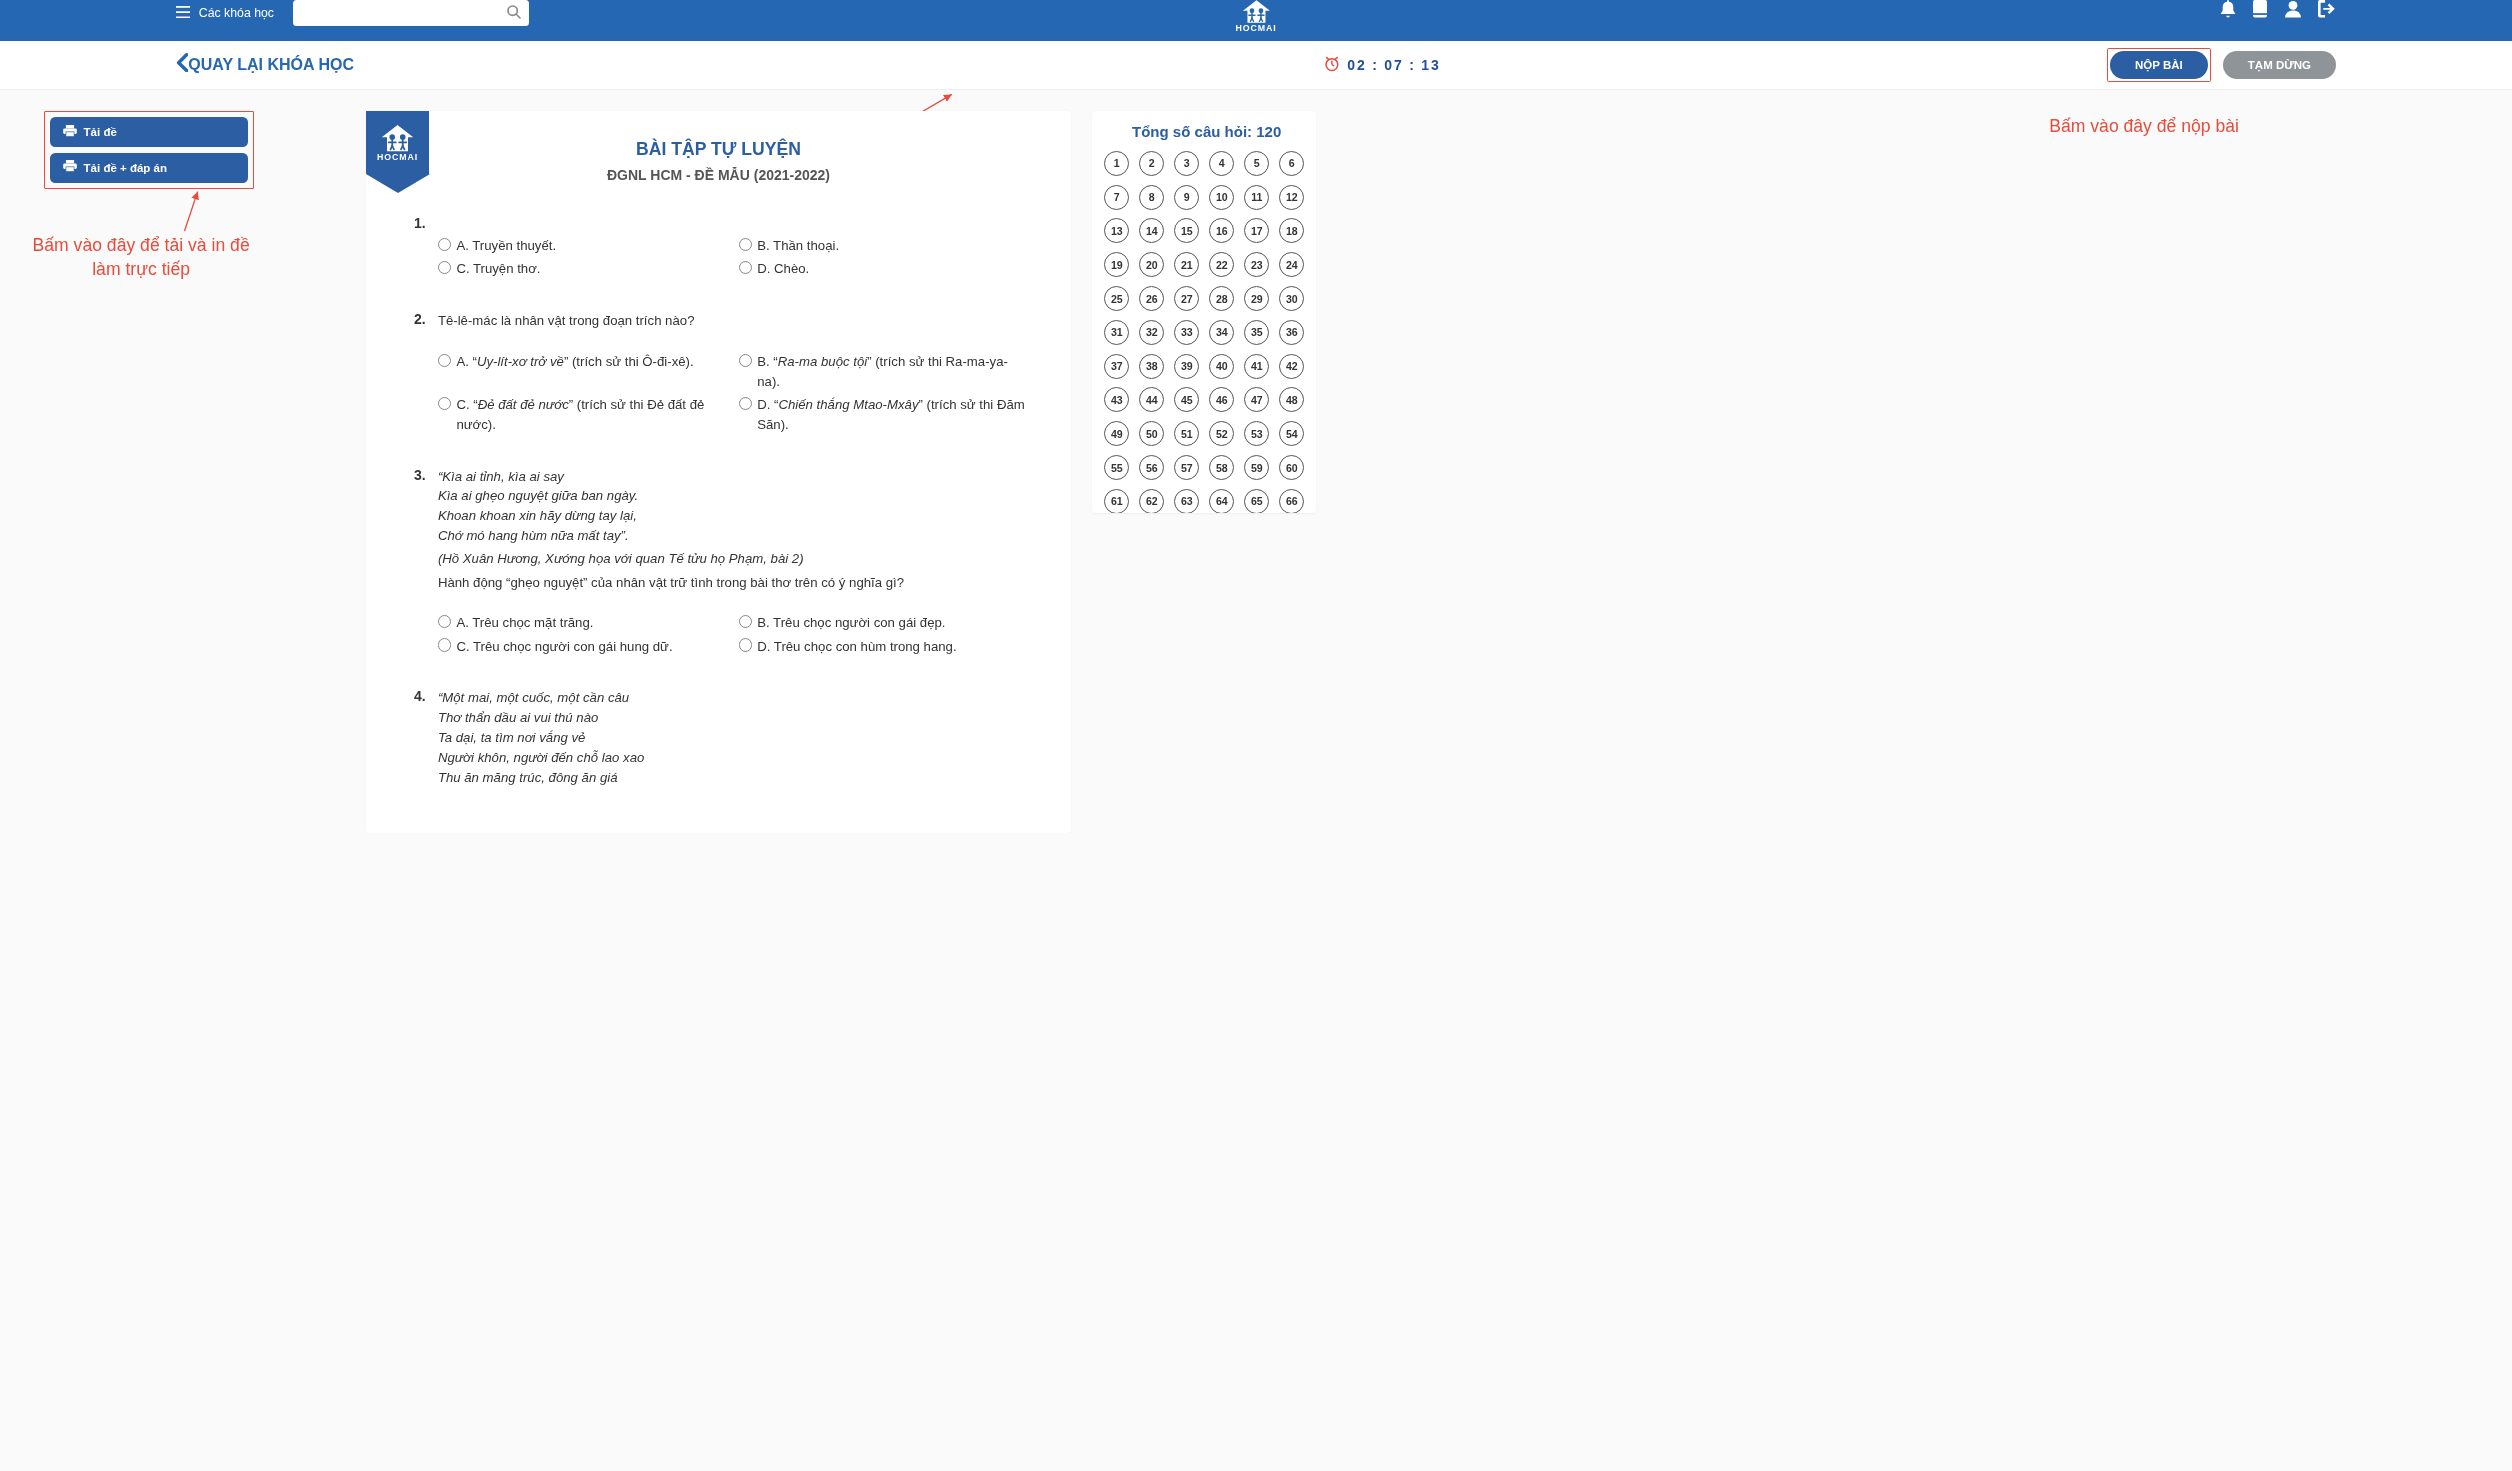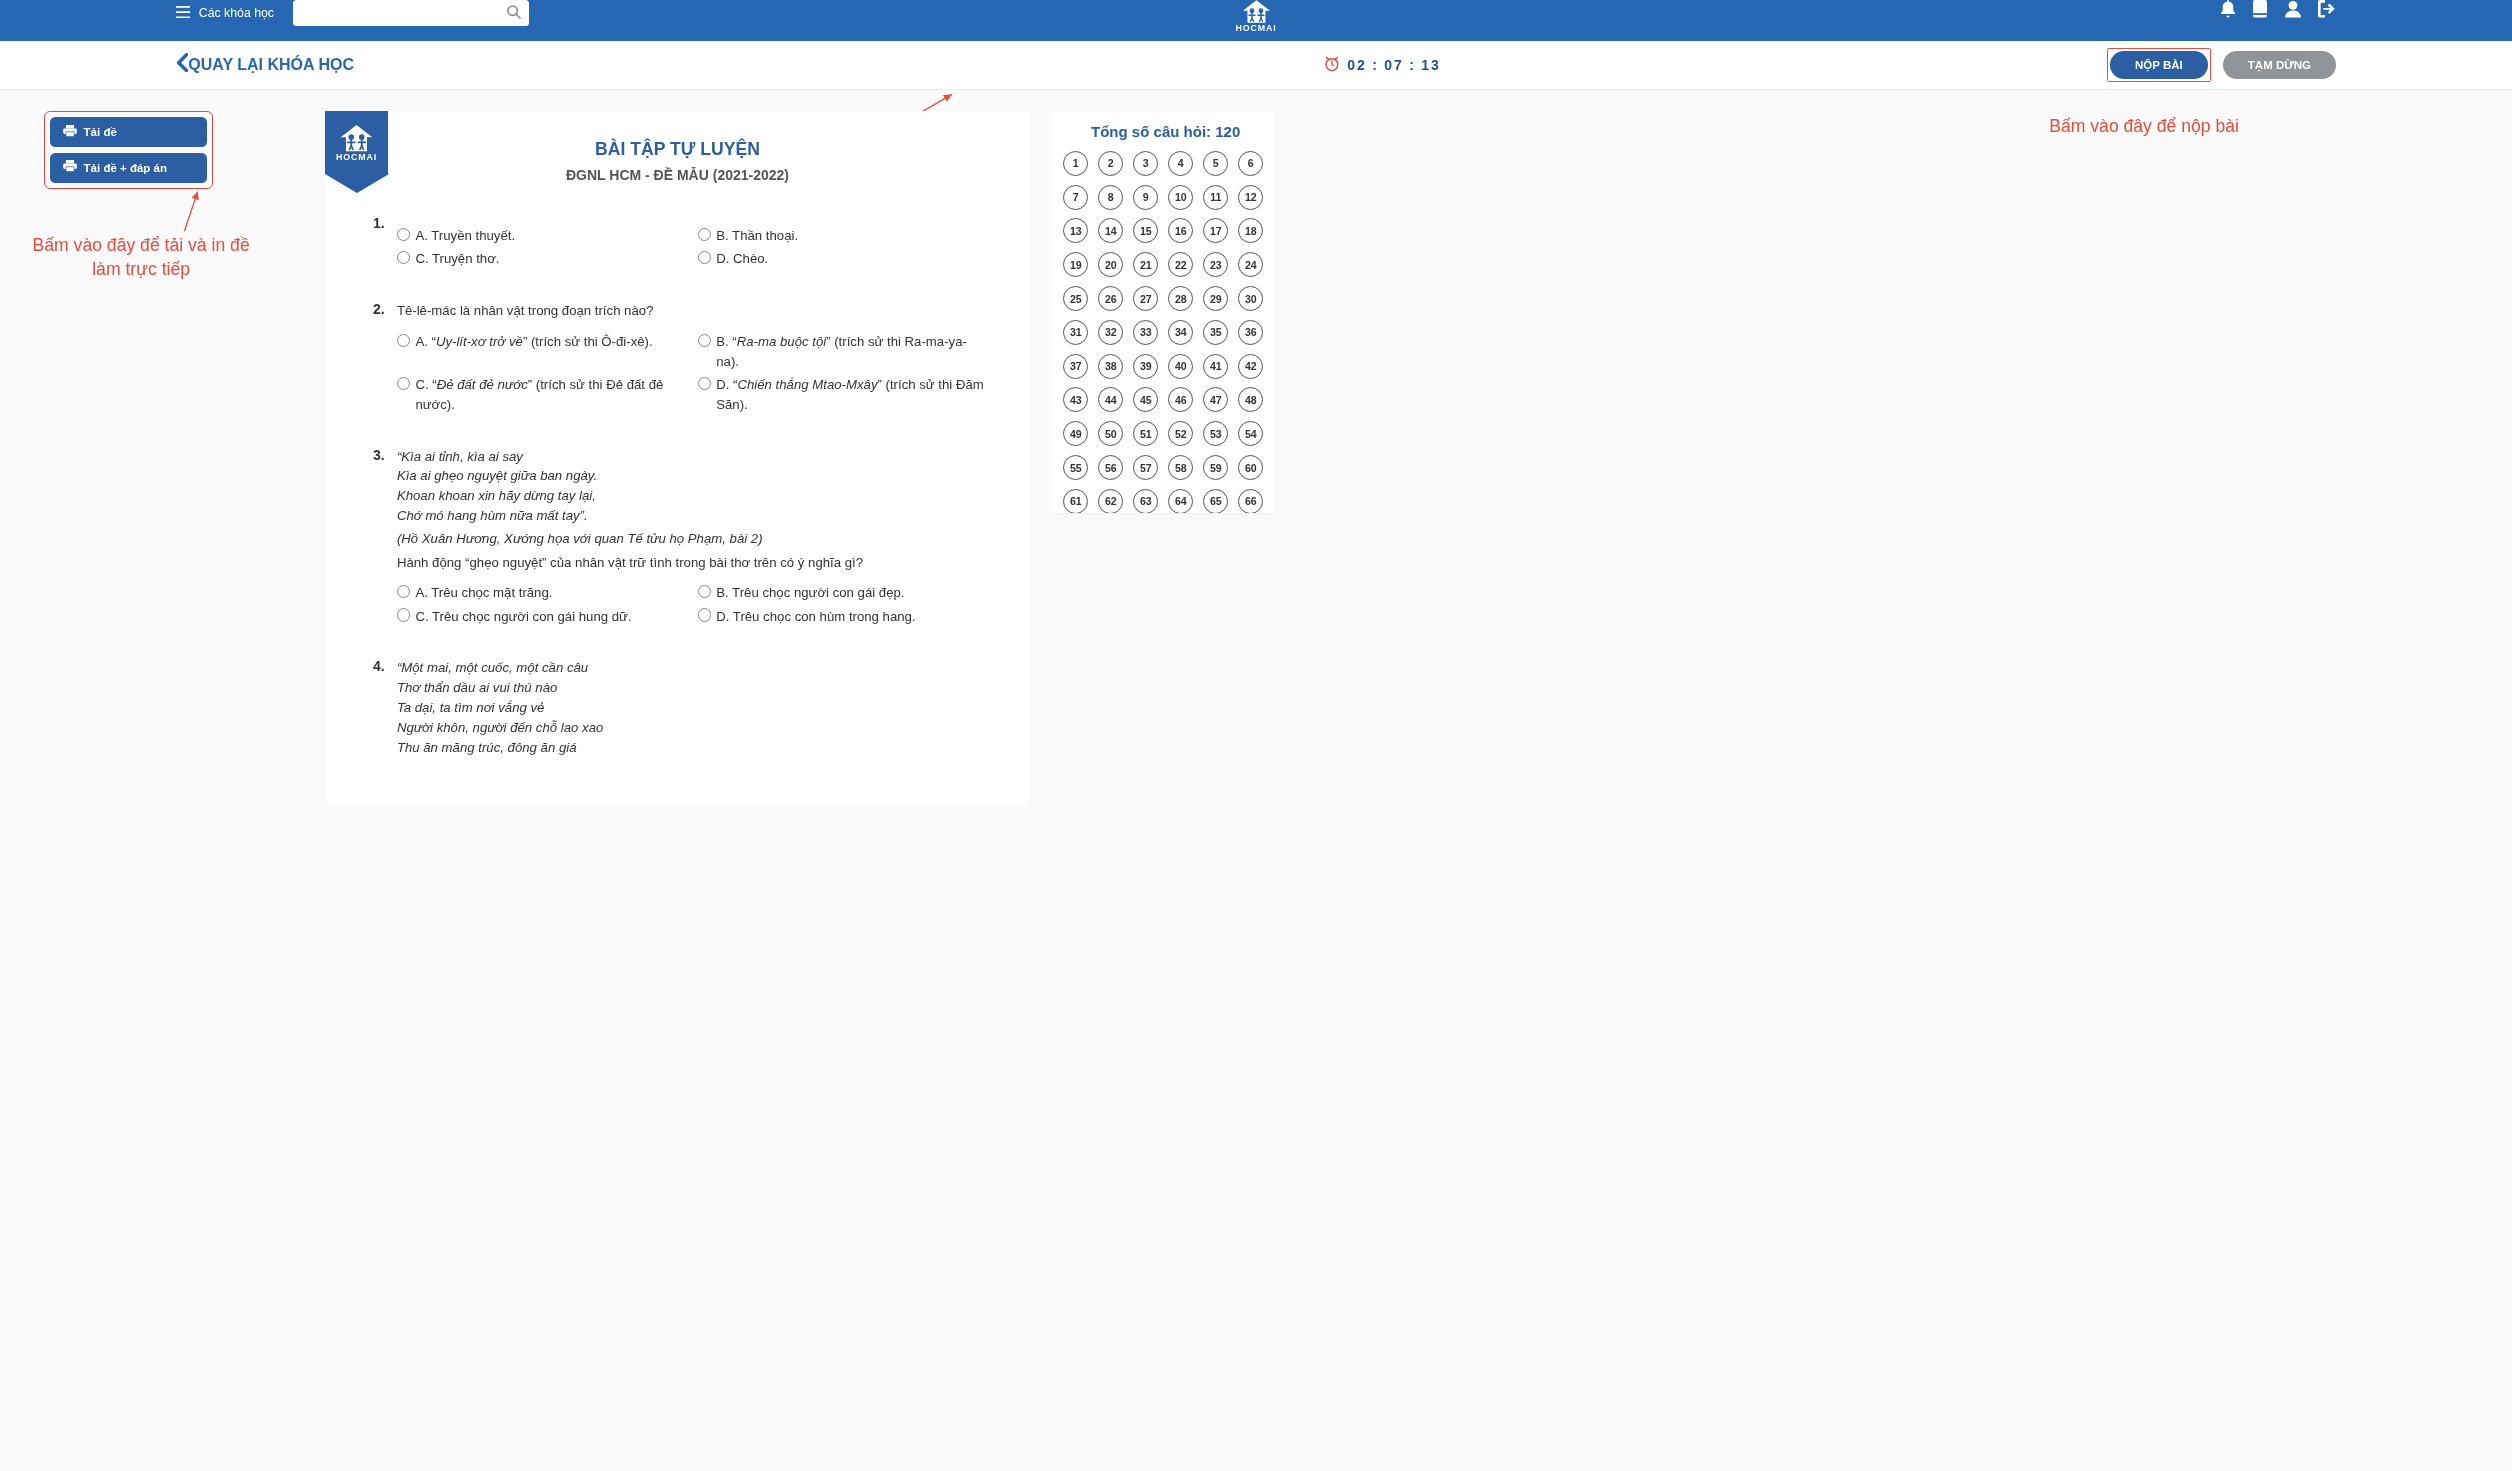--- a/index.html
+++ b/index.html
@@ -124,24 +124,24 @@
 
 .page {
   display: flex;
   gap: 21px;
   padding: 21px 26.4px 0 44px;
   align-items: flex-start;
   position: relative;
 }
 
 .dl-panel {
-  width: 169px;
+  width: 210px;
   border: 1.8px solid #e74c3c;
   padding: 5.3px;
-  border-radius: 6px;
+  border-radius: 1px;
   display: flex;
   flex-direction: column;
   gap: 5.3px;
   flex-shrink: 0;
   position: relative;
 }
 .dl-btn {
   background: #2b5ea3;
   color: #fff;
   height: 30px;
@@ -190,21 +190,21 @@
   border-top: 19.4px solid #2b5ea3;
 }
 
 .paper h1 { color: #2b5ea3; font-size: 17.6px; text-align: center; font-weight: 700; }
 .paper h2 { color: #555; font-size: 14px; text-align: center; font-weight: 700; margin-top: 7px; }
 
 .qblock { margin-top: 32px; display: flex; gap: 12.3px; }
 .qnum { font-weight: 700; min-width: 17.6px; text-align: right; }
 .qbody { flex: 1; font-size: 13.2px; line-height: 1.5; }
 .qtext { margin-bottom: 5.3px; }
-.opts { display: grid; grid-template-columns: 1fr 1fr; gap: 3.5px 10.6px; margin-top: 11px; }
+.opts { display: grid; grid-template-columns: 1fr 1fr; gap: 3.5px 10.6px; margin-top: 21px; }
 .opt { display: flex; align-items: flex-start; gap: 5.3px; }
 .radio {
   width: 13.2px; height: 13.2px; border-radius: 50%;
   border: 1.3px solid #888;
   margin-top: 1.8px;
   flex-shrink: 0;
   background: #fff;
 }
 .opt span { font-size: 13.2px; }
 .poem { font-style: italic; margin: 0 0 3.5px 0; }

